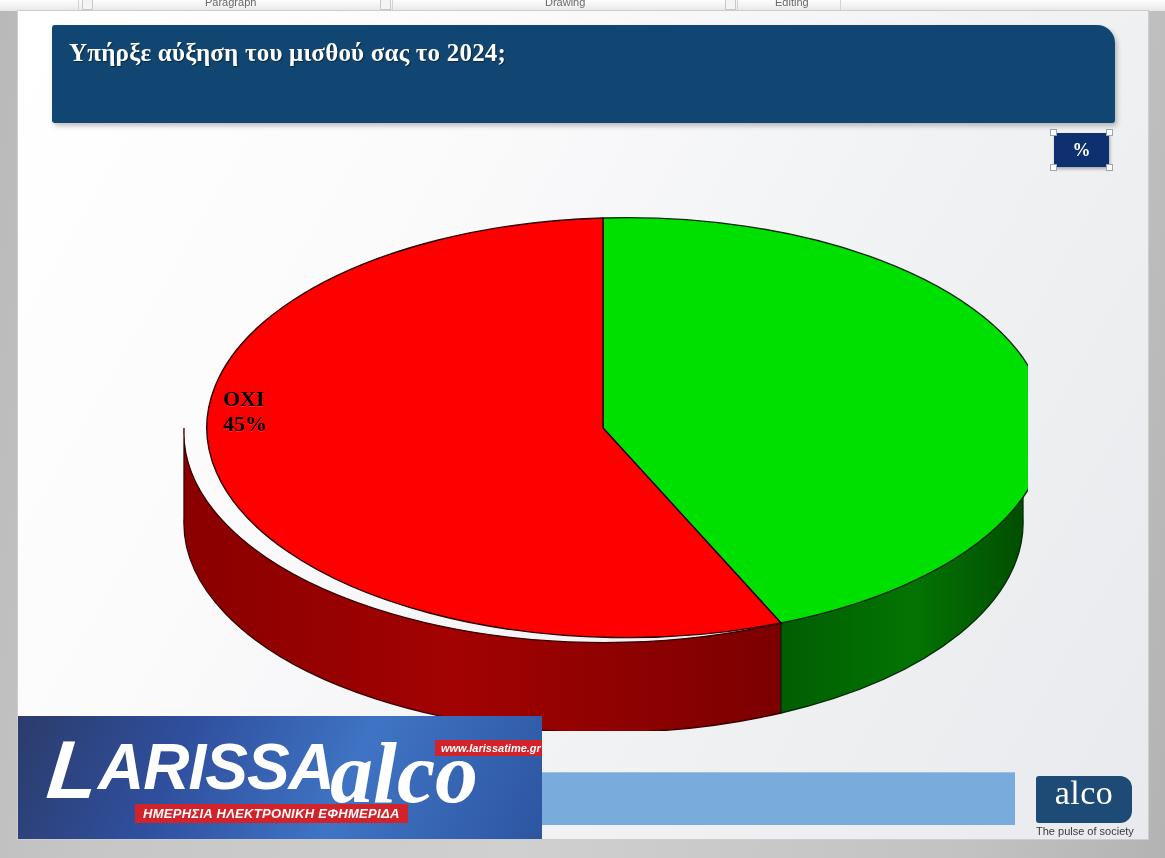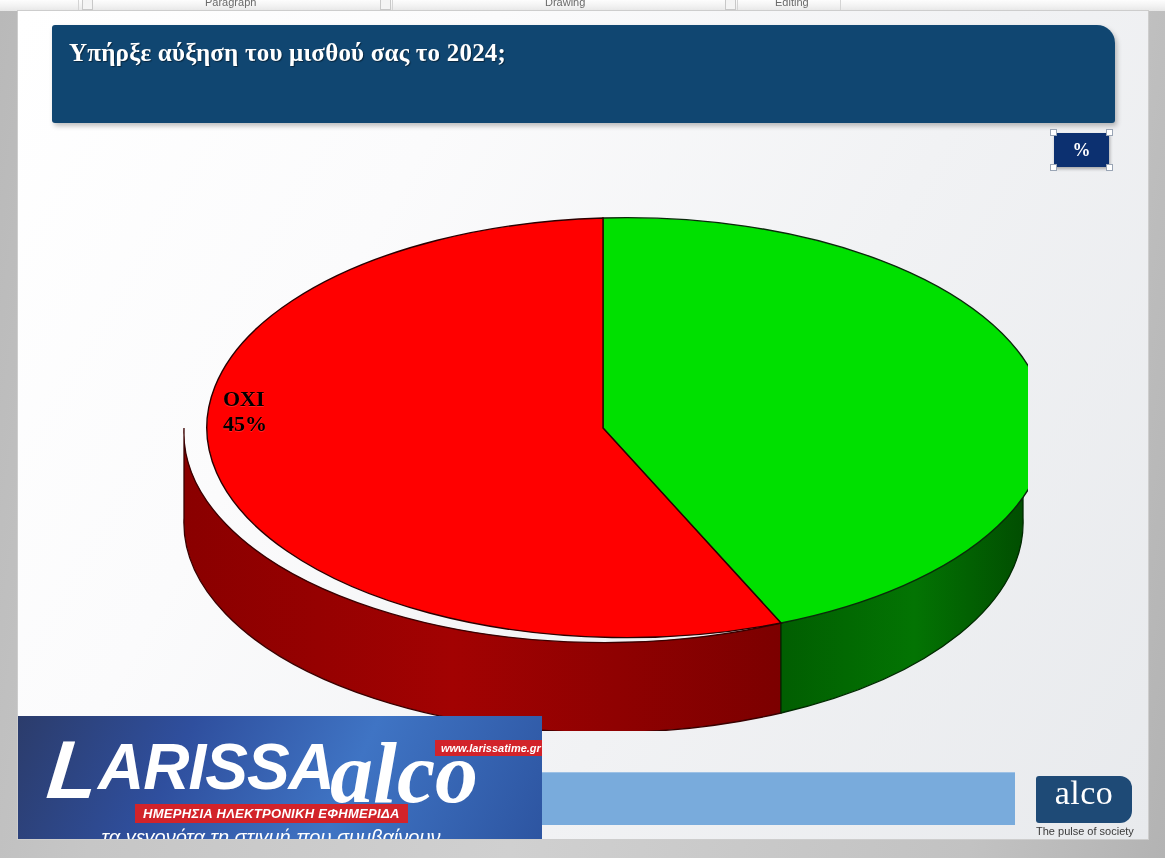--- a/index.html
+++ b/index.html
@@ -231,21 +231,20 @@
     <div id="blue-bar"></div>
 
     <div id="larissa-logo">
       <div id="lg-main">
         <div class="lg-l">L</div>
         <div class="lg-arissa">ARISSA</div>
         <div class="lg-time">alco</div>
         <div class="lg-url">www.larissatime.gr</div>
         <div class="lg-sub">ΗΜΕΡΗΣΙΑ ΗΛΕΚΤΡΟΝΙΚΗ ΕΦΗΜΕΡΙΔΑ</div>
       </div>
-      <div id="lg-tag">τα γεγονότα τη στιγμή που συμβαίνουν</div>
     </div>
 
     <div id="alco-logo">
       <div id="alco-box">
         <span>alco</span>
       </div>
       <div id="alco-tag">The pulse of society</div>
     </div>
 
   </div>

